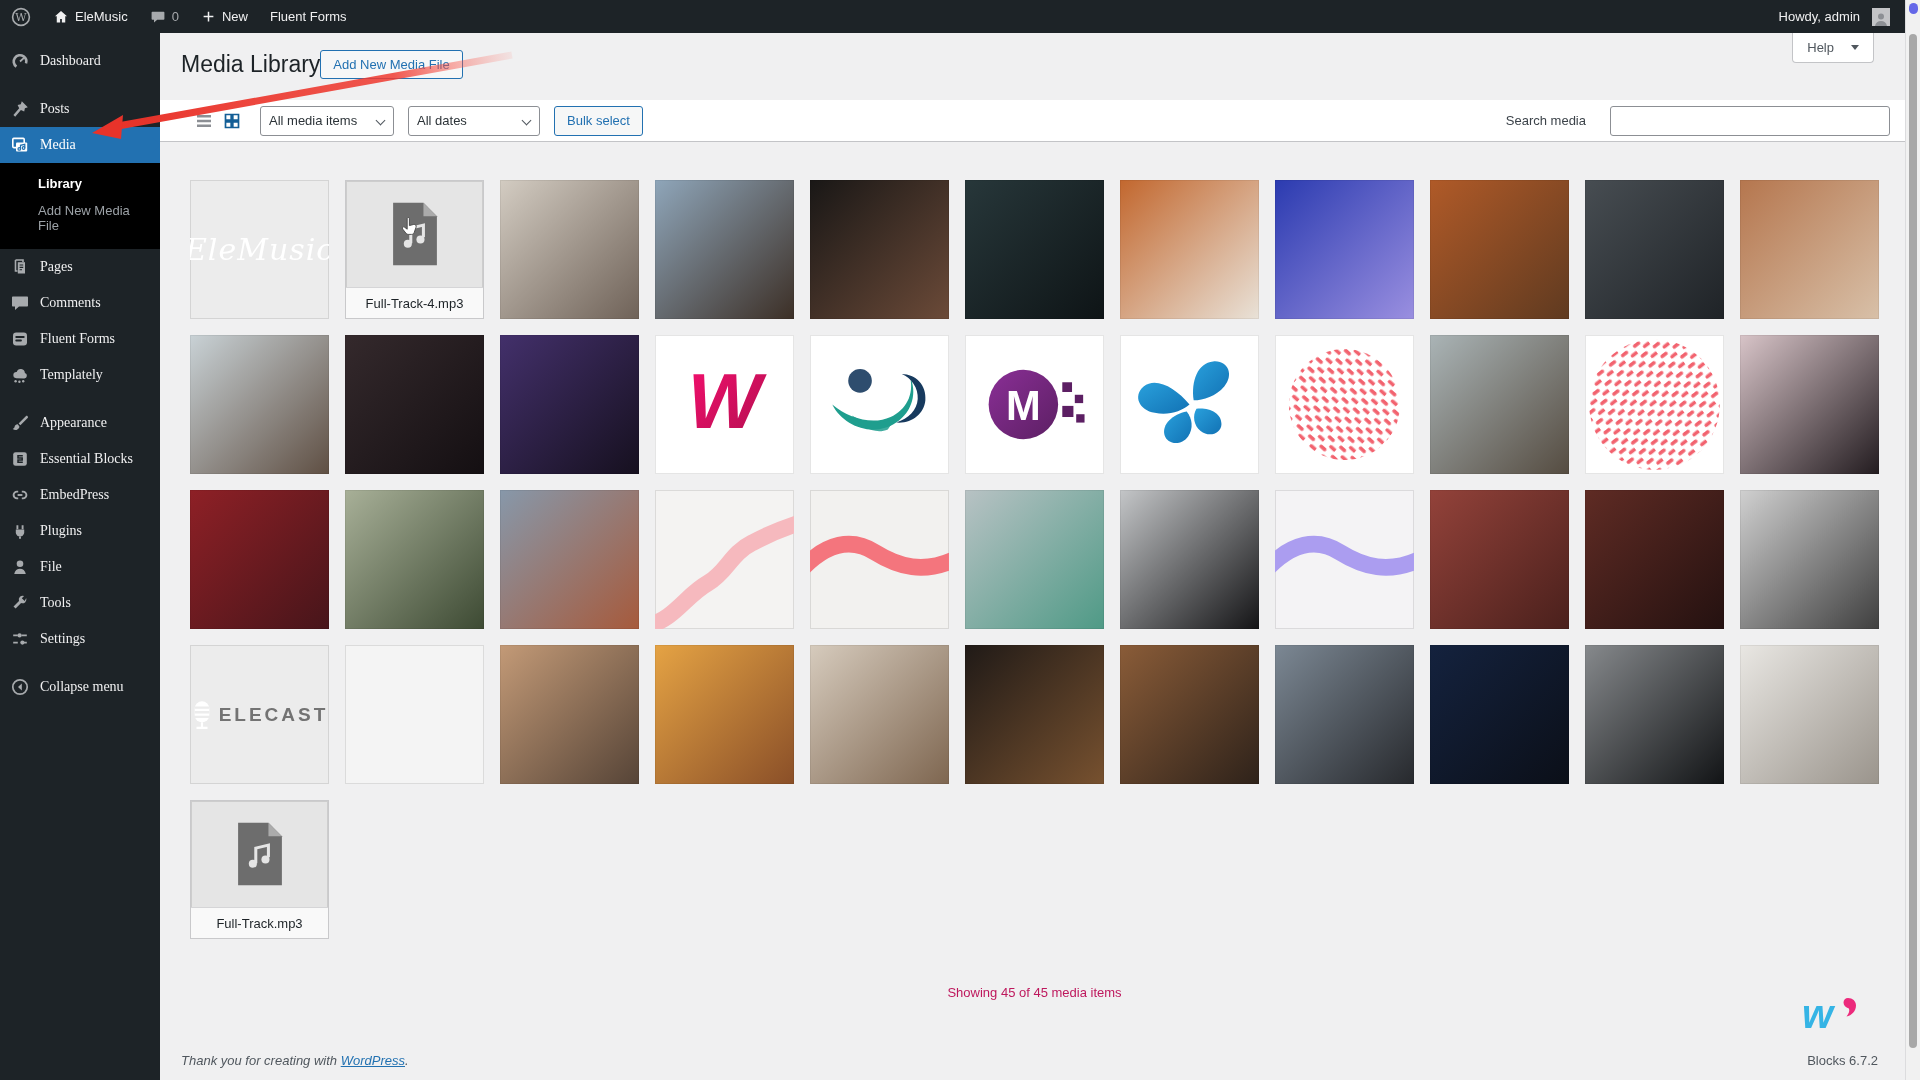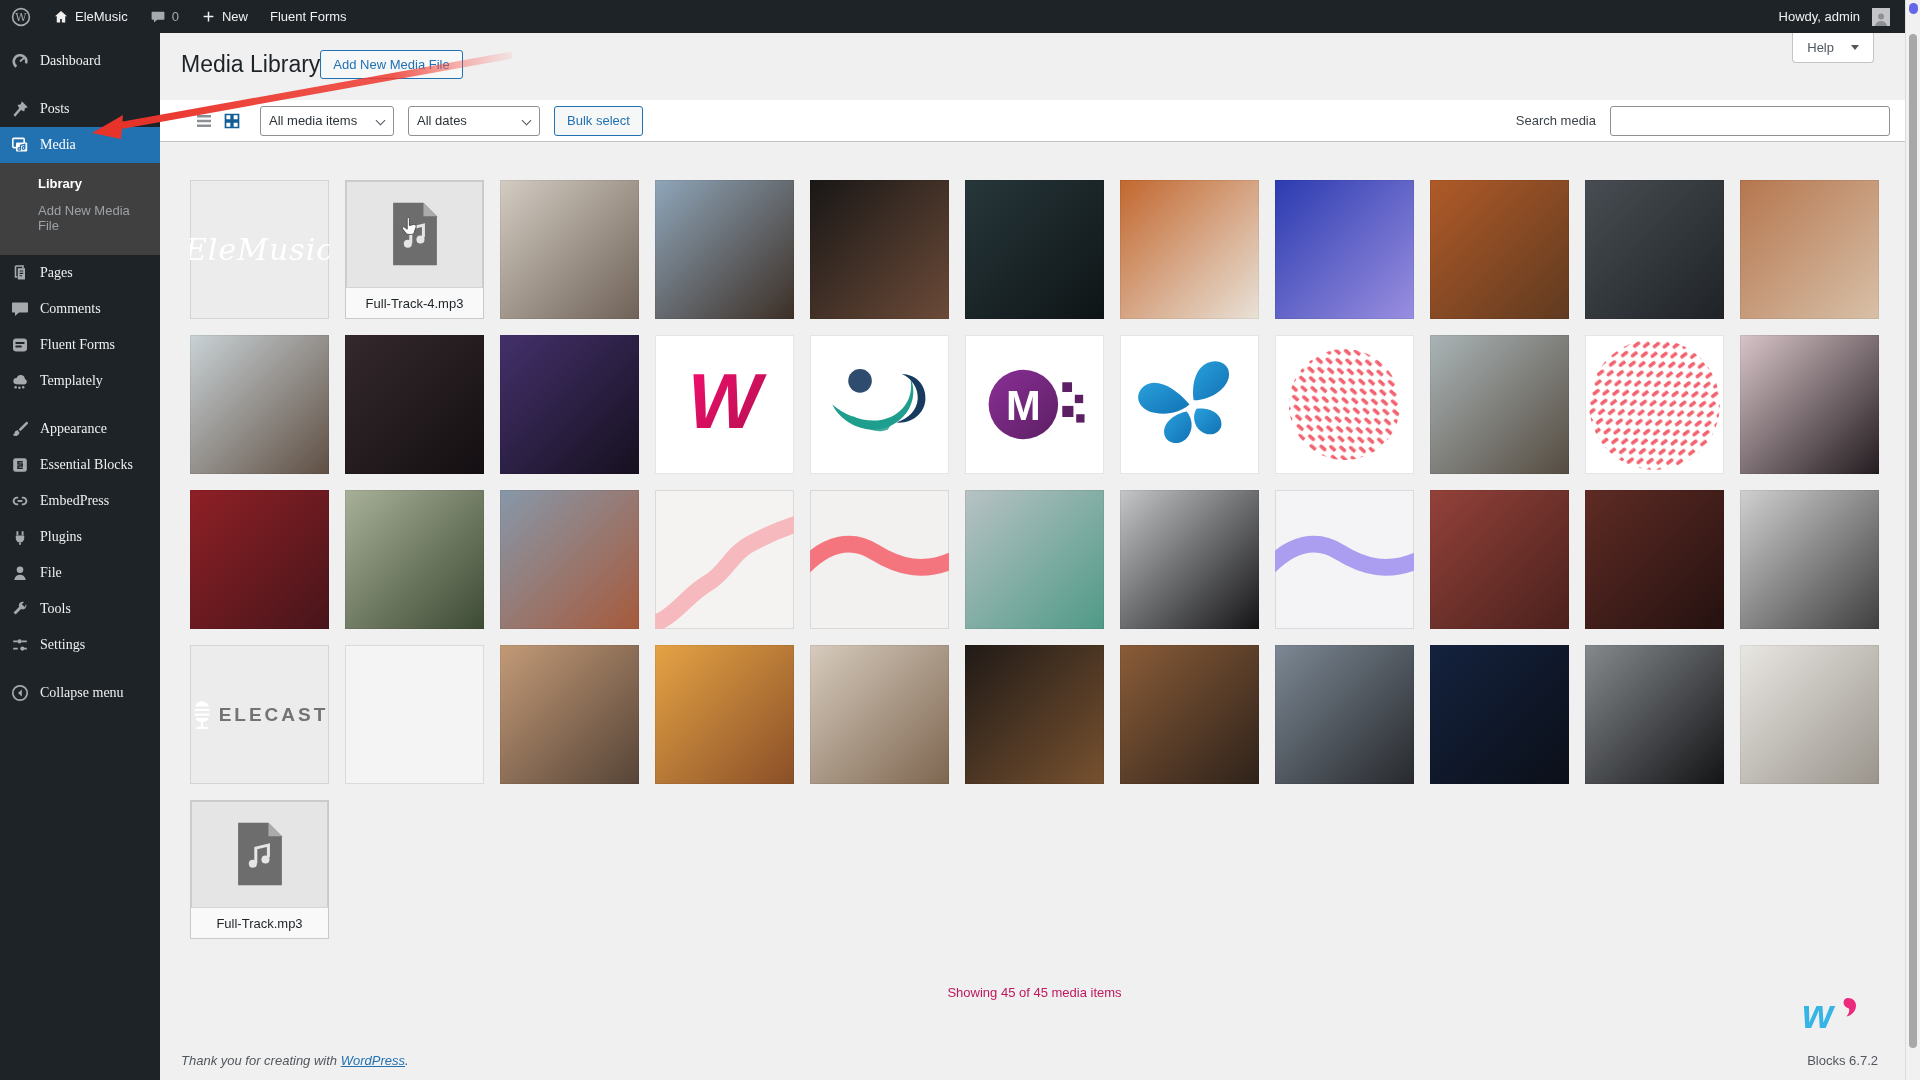--- a/index.html
+++ b/index.html
@@ -21,21 +21,21 @@
   .sidebar { position:absolute; left:0; top:33px; width:160px; bottom:0;
     background:#1d2327; color:#f0f0f1; z-index:20; padding-top:10px; }
   .menu-item { position:relative; display:flex; align-items:center; gap:10px;
     height:36px; padding:0 8px 0 10px; font-size:14px; color:#f0f0f1; cursor:pointer;font-family:Liberation Serif, serif; }
   .menu-item .mi-icon { width:20px; height:20px; color:#a7aaad; flex:0 0 20px; }
   .menu-item.active { background:#2271b1; color:#fff; }
   .menu-item.active .mi-icon { color:#fff; }
   .menu-item.active::after { content:""; position:absolute; right:-8px; top:50%;
     margin-top:-8px; border:8px solid transparent; border-left-color:#2271b1; }
   .menu-sep { height:12px; }
-  .submenu { background:#404040; padding:7px 0 16px 0; }
+  .submenu { background:#000000; padding:7px 0 10px 0; }
   .submenu-item { padding:6px 12px 6px 38px; font-size:13px; color:#9ca2a7; cursor:pointer; }
   .submenu-item.current { color:#fff; font-weight:bold; }
   .cut { stroke:#1d2327; }
   .menu-item.active .cut { stroke:#2271b1; }
 
   
   .content { position:absolute; left:160px; top:33px; right:0; bottom:0; background:#f0f0f1; }
   .help-btn { position:absolute; top:0; right:46px; background:#fff; border:1px solid #c3c4c7;
     border-top:none; border-radius:0 0 4px 4px; padding:7px 14px; font-size:13px; color:#50575e;
     display:flex; align-items:center; gap:17px; cursor:pointer; }
@@ -51,21 +51,21 @@
   .view-btn.list { color:#8c8f94; }
   .view-btn.grid { color:#135e96; }
   .wp-select { position:relative; margin-left:14px; }
   .wp-select select { appearance:none; -webkit-appearance:none; background:#fff; border:1px solid #8c8f94;
     border-radius:3px; height:30px; font-size:13px; color:#2c3338; padding:0 28px 0 8px;
     font-family:inherit; cursor:pointer; }
   .sel-caret { position:absolute; right:10px; top:11px; width:7px; height:7px; pointer-events:none;
     border-right:1.6px solid #50575e; border-bottom:1.6px solid #50575e; transform:rotate(45deg); }
   .bulk-btn { margin-left:14px; background:#f6f7f7; border:1px solid #2271b1; color:#2271b1;
     border-radius:3px; height:30px; padding:0 12px; font-size:13px; cursor:pointer; font-family:inherit; }
-  .search-wrap { margin-left:auto; display:flex; align-items:center; gap:14px; }
+  .search-wrap { margin-left:auto; display:flex; align-items:center; gap:24px; }
   .search-label { font-size:13px; color:#3c434a; }
   .search-input { width:280px; height:30px; border:1px solid #8c8f94; border-radius:3px;
     background:#fff; font-size:13px; padding:0 8px; font-family:inherit; }
 
   
   .media-grid { position:absolute; left:30px; top:147px; width:1689px;
     display:flex; flex-wrap:wrap; gap:16px; }
   .tile { position:relative; width:139px; height:139px; cursor:pointer;
     box-shadow:inset 0 0 0 1px rgba(0,0,0,0.10); overflow:hidden; }
   .tile.photo { box-shadow:inset 0 0 0 1px rgba(0,0,0,0.06); }

